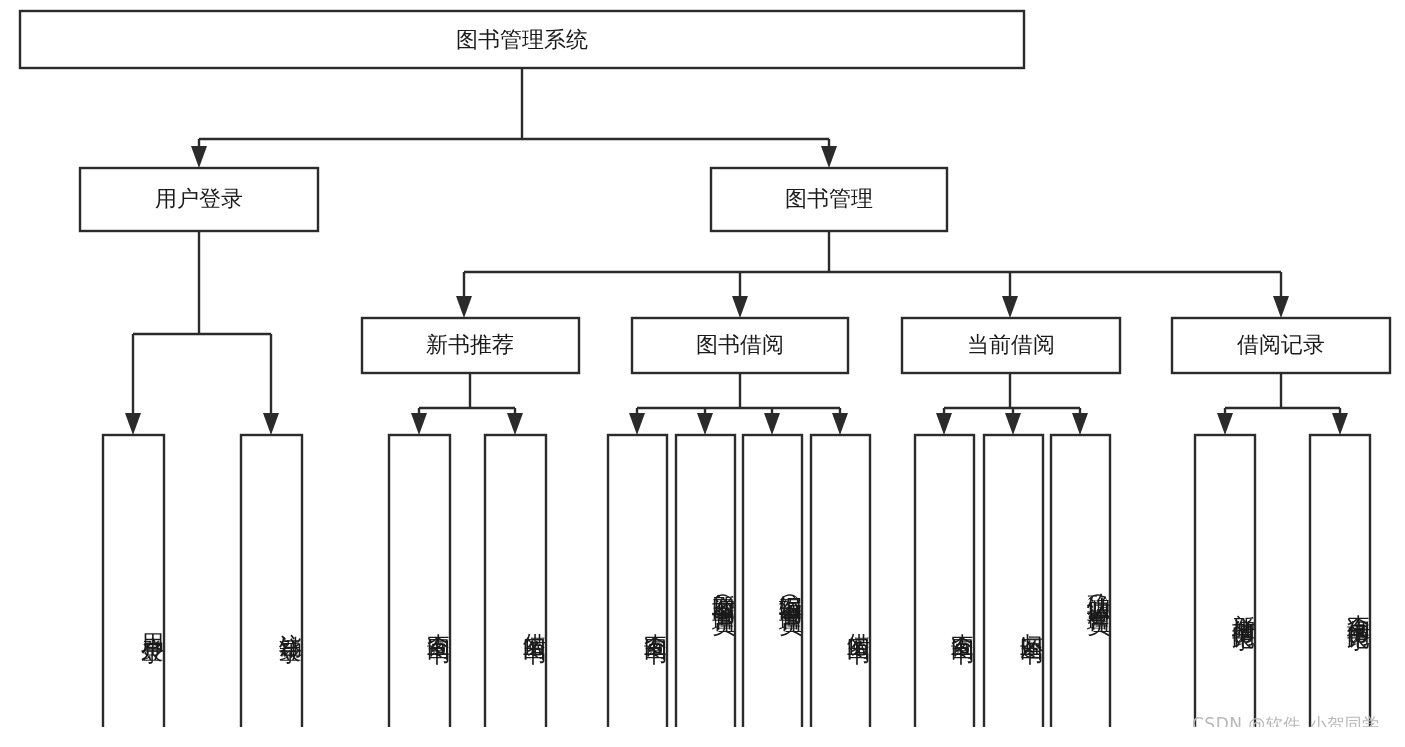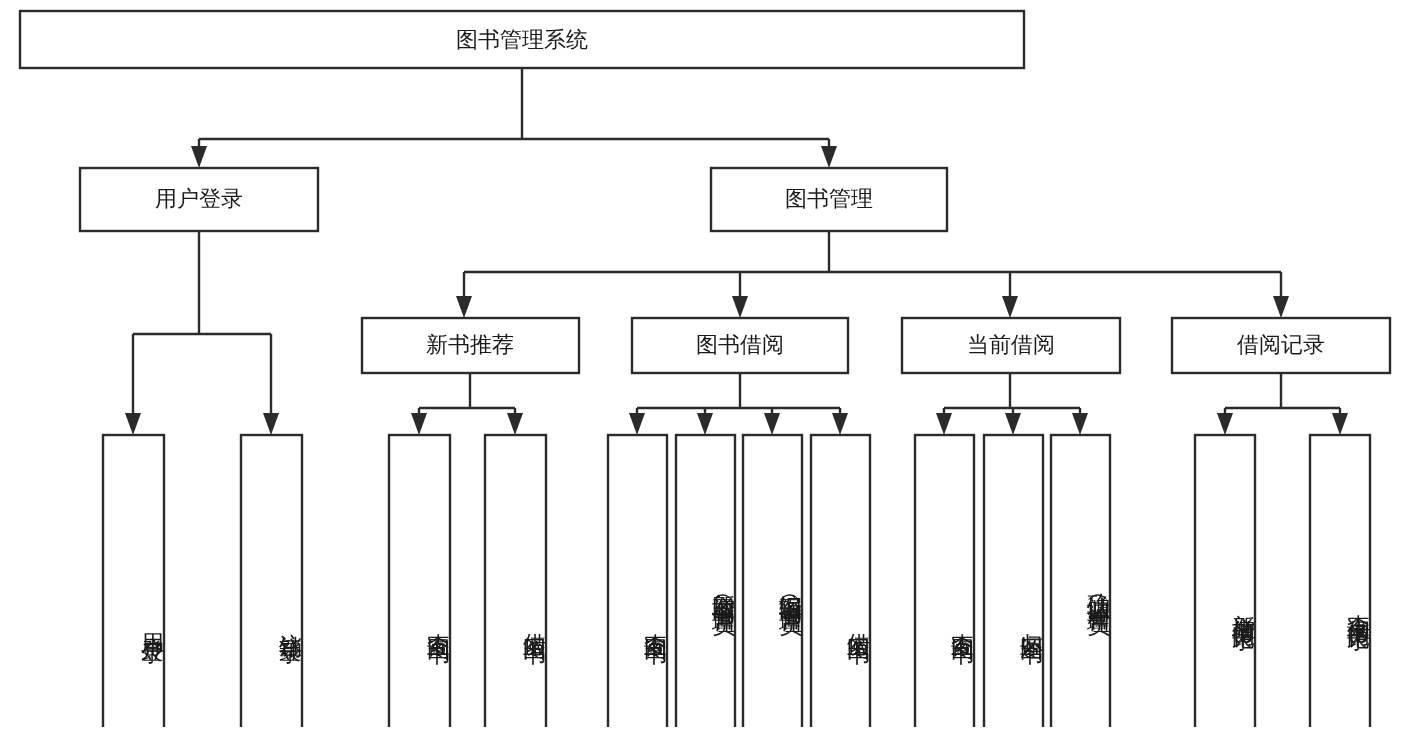--- a/index.html
+++ b/index.html
@@ -213,14 +213,15 @@
   <div class="leaf-label" style="left:608px; top:435px; width:59px; height:299px; justify-content:center; display:flex; align-items:flex-start; padding-top:72px; box-sizing:border-box;">查询图书</div>
   <div class="leaf-label" style="left:676px; top:435px; width:59px; height:299px; justify-content:center; display:flex; align-items:flex-start; padding-top:8px; box-sizing:border-box;">新增图书（管理员）</div>
   <div class="leaf-label" style="left:743px; top:435px; width:59px; height:299px; justify-content:center; display:flex; align-items:flex-start; padding-top:8px; box-sizing:border-box;">编辑图书（管理员）</div>
   <div class="leaf-label" style="left:811px; top:435px; width:59px; height:299px; justify-content:center; display:flex; align-items:flex-start; padding-top:72px; box-sizing:border-box;">借阅图书</div>
   <div class="leaf-label" style="left:915px; top:435px; width:59px; height:299px; justify-content:center; display:flex; align-items:flex-start; padding-top:72px; box-sizing:border-box;">查询图书</div>
   <div class="leaf-label" style="left:984px; top:435px; width:59px; height:299px; justify-content:center; display:flex; align-items:flex-start; padding-top:72px; box-sizing:border-box;">归还图书</div>
   <div class="leaf-label" style="left:1051px; top:435px; width:59px; height:299px; justify-content:center; display:flex; align-items:flex-start; padding-top:8px; box-sizing:border-box;">确认归还（管理员）</div>
   <div class="leaf-label" style="left:1195px; top:435px; width:60px; height:299px; justify-content:center; display:flex; align-items:flex-start; padding-top:40px; box-sizing:border-box;">新增借阅记录</div>
   <div class="leaf-label" style="left:1310px; top:435px; width:60px; height:299px; justify-content:center; display:flex; align-items:flex-start; padding-top:40px; box-sizing:border-box;">查询借阅记录</div>
 
+  <div class="watermark" style="left:1192px; top:713px;">CSDN @软件_小贺同学</div>
 
 </div>
 
 </body></html>

